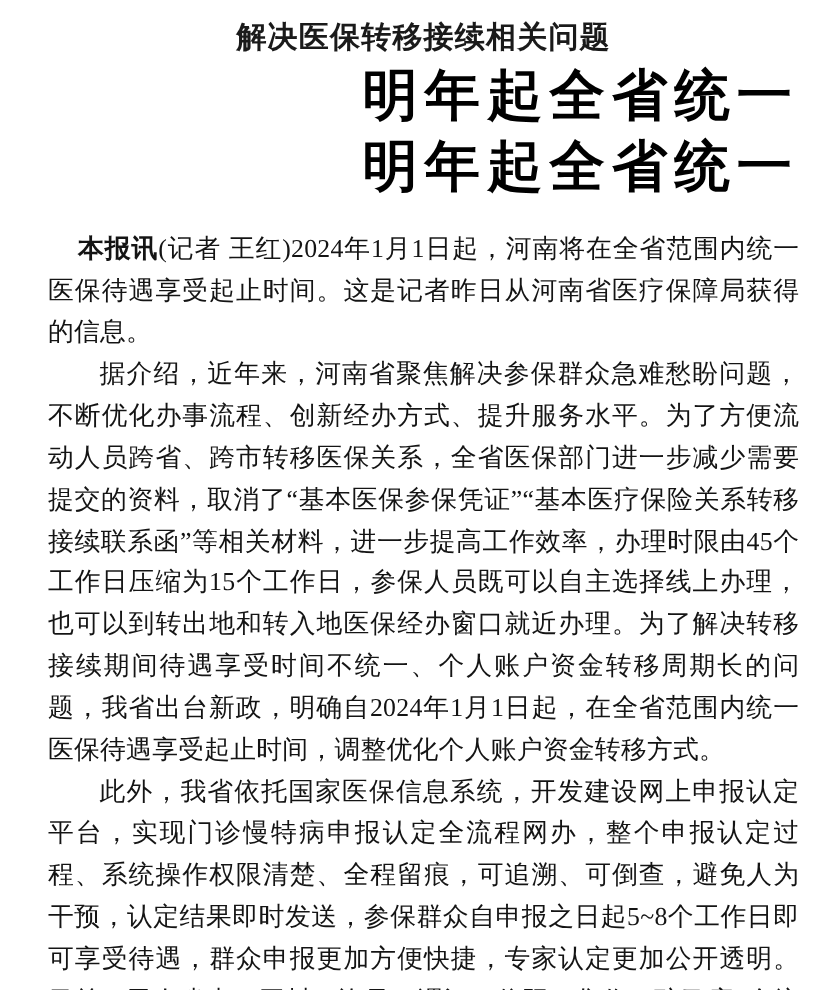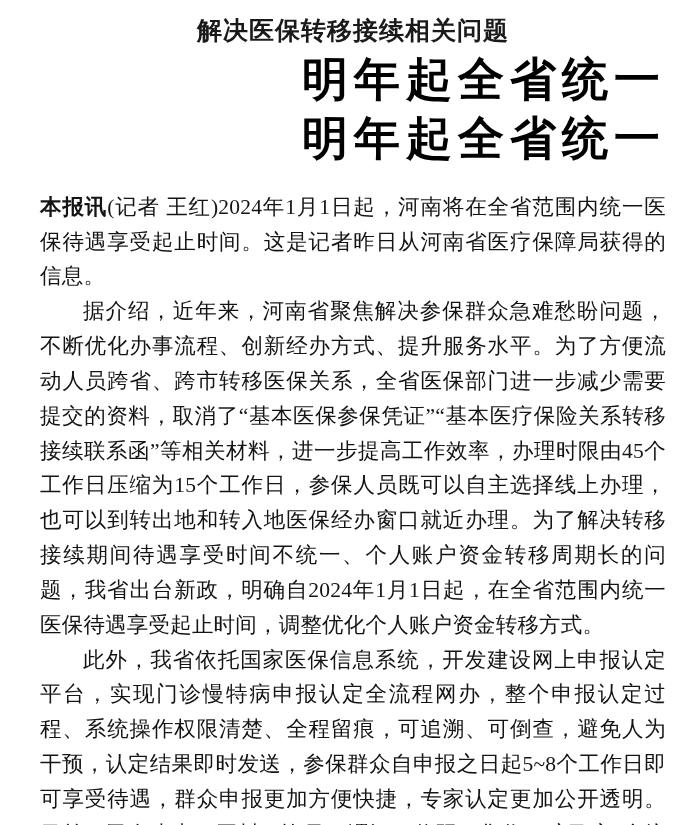--- a/index.html
+++ b/index.html
@@ -57,20 +57,21 @@
   }
   .article p {
     margin: 0 0 0 0;
     text-indent: 2em;
   }
   .article p.first {
     text-indent: 0;
   }
   .byline {
     font-weight: bold;
+    margin-left: 25px;
   }
   .reporter {
     font-weight: normal;
   }
 </style>
 </head>
 <body>
 
 <div class="page">
 

